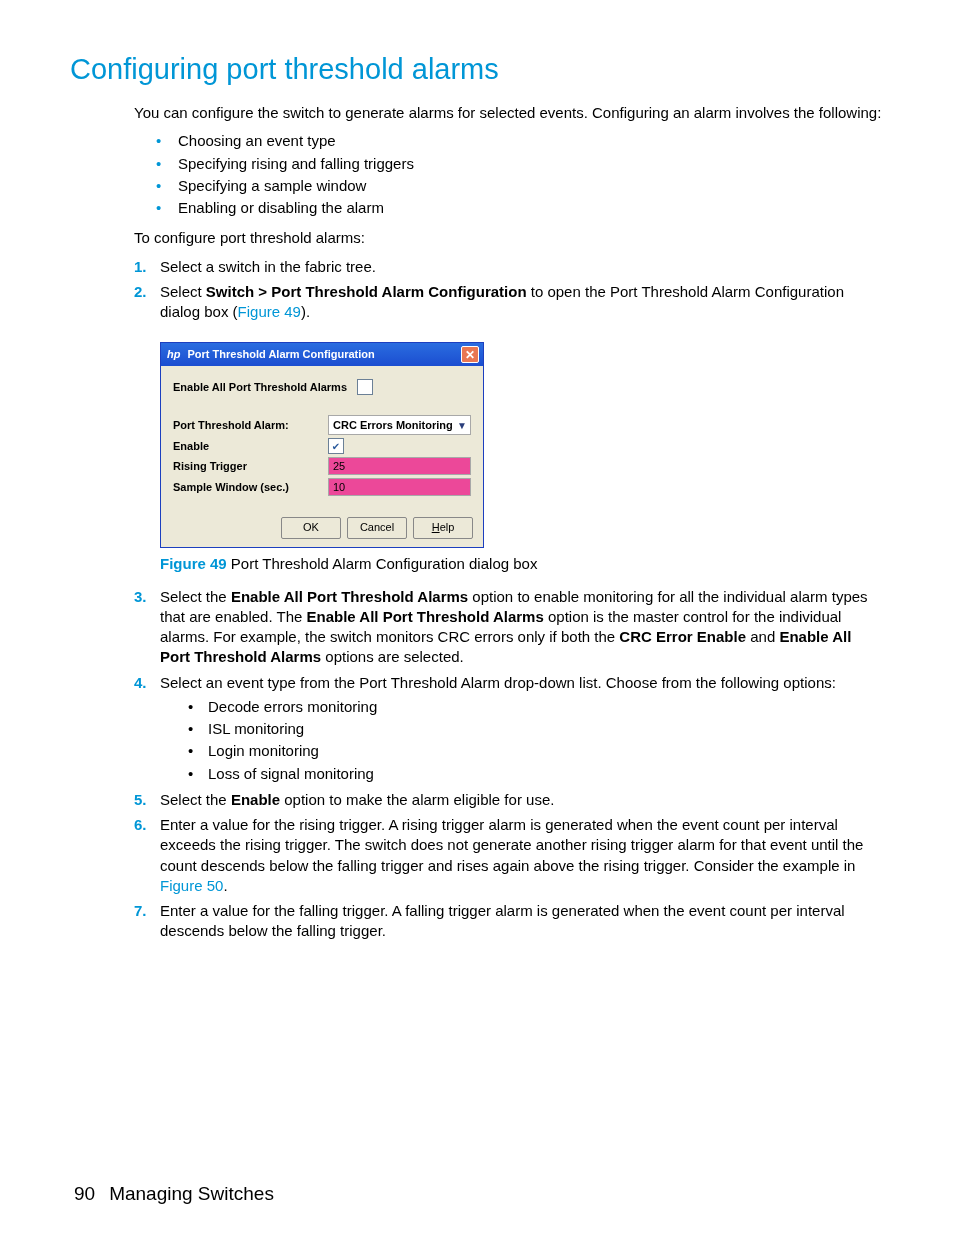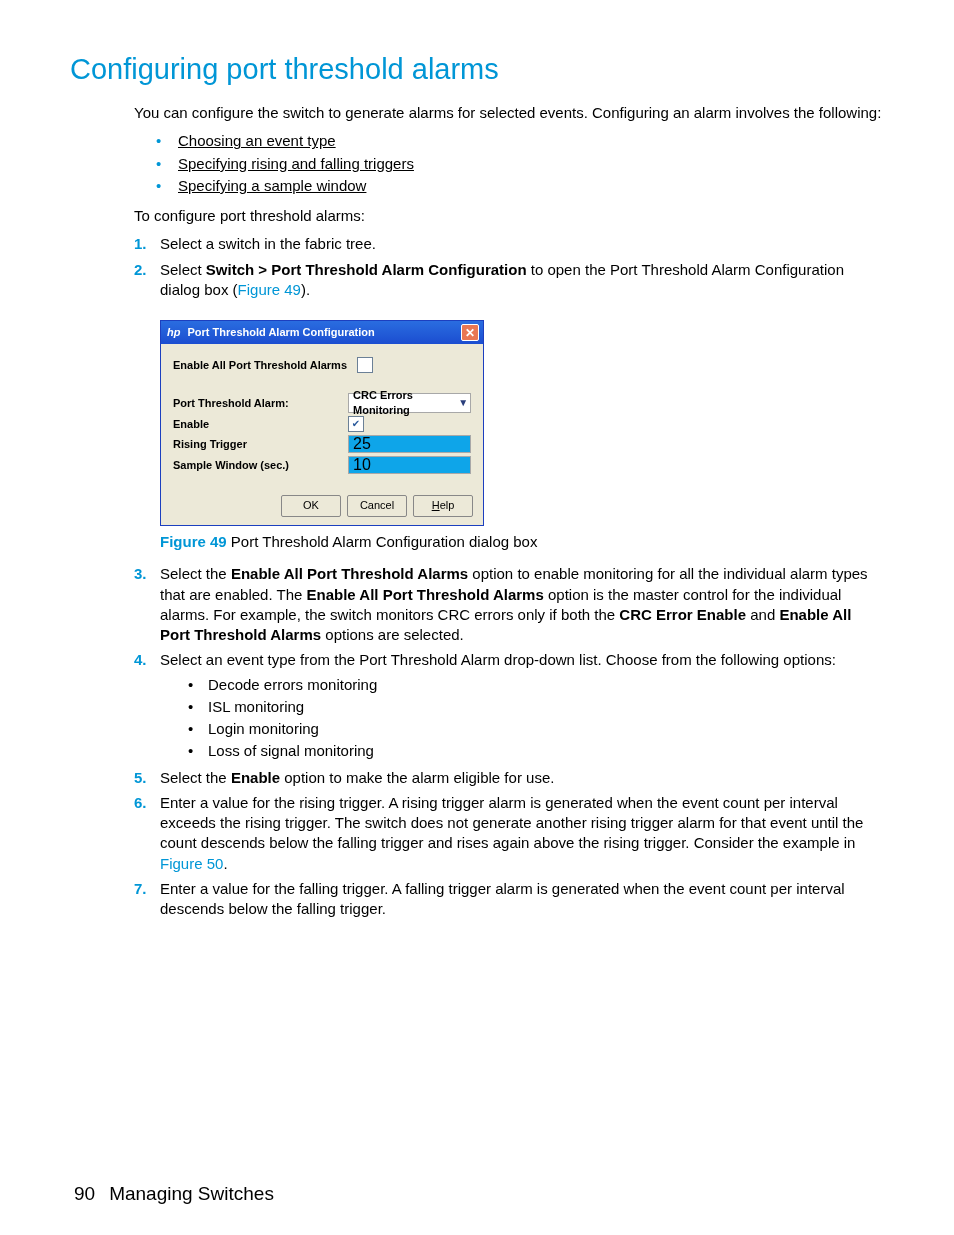--- a/index.html
+++ b/index.html
@@ -32,21 +32,20 @@
   p { margin: 0 0 8px 0; }
   ul.simple {
     list-style: none;
     padding: 0;
     margin: 4px 0 10px 22px;
   }
   ul.simple > li {
     position: relative;
     padding-left: 22px;
     margin: 2px 0;
-    text-decoration: underline;
   }
   ul.simple > li::before {
     content: "•";
     position: absolute;
     left: 0;
     color: #0096D6;
     font-size: 15px;
   }
   ul.sub {
     list-style: none;
@@ -131,21 +130,21 @@
   }
   .dialog-body {
     padding: 10px 12px 10px 12px;
   }
   .dlg-row {
     display: flex;
     align-items: center;
     margin: 3px 0;
   }
   .dlg-label {
-    width: 175px;
+    width: 155px;
     font-weight: bold;
     font-size: 11px;
   }
   .dlg-check {
     width: 14px;
     height: 14px;
     background: #fff;
     border: 1px solid #6b8096;
     display: inline-flex;
     align-items: center;
@@ -167,24 +166,24 @@
   }
   .dlg-combo .arrow {
     width: 16px;
     text-align: center;
     color: #2a3e7b;
     font-size: 10px;
   }
   .dlg-input {
     flex: 1;
     border: 1px solid #a8a8a8;
-    background: #0ea5e9;
+    background: #ec4899;
     height: 16px;
     padding: 0 4px;
-    font-size: 16px;
+    font-size: 11px;
     display: flex;
     align-items: center;
   }
   .dlg-buttons {
     display: flex;
     justify-content: flex-end;
     gap: 6px;
     padding: 8px 10px 8px 10px;
   }
   .dlg-btn {
@@ -213,20 +212,21 @@
 <div class="page">
   <h1 class="section-title">Configuring port threshold alarms</h1>
 
   <div class="body-indent">
     <p>You can configure the switch to generate alarms for selected events. Configuring an alarm involves the following:</p>
 
     <ul class="simple">
       <li>Choosing an event type</li>
       <li>Specifying rising and falling triggers</li>
       <li>Specifying a sample window</li>
+      <li>Enabling or disabling the alarm</li>
     </ul>
 
     <p>To configure port threshold alarms:</p>
 
     <ol class="numbered">
       <li>Select a switch in the fabric tree.</li>
 
       <li>
         <span>Select </span><span class="bold">Switch &gt; Port Threshold Alarm Configuration</span><span> to open the Port Threshold Alarm Configuration dialog box (</span><span class="link">Figure 49</span><span>).</span>
 

